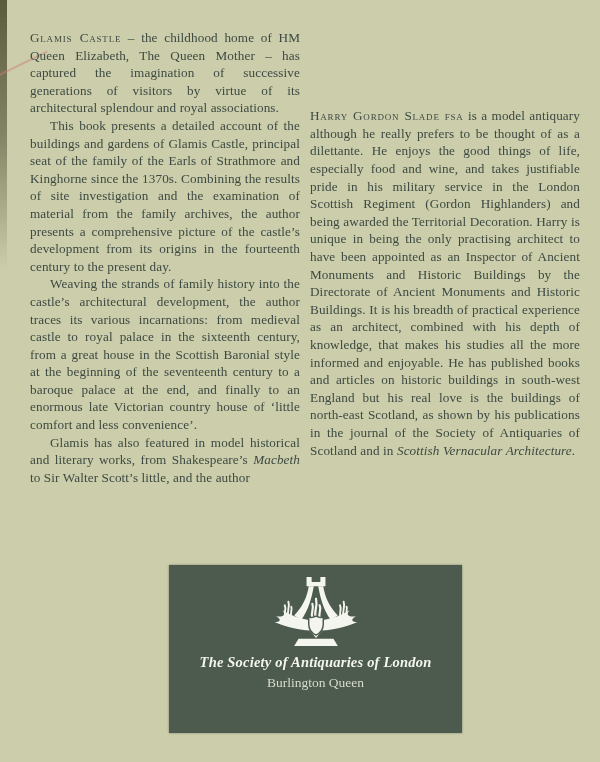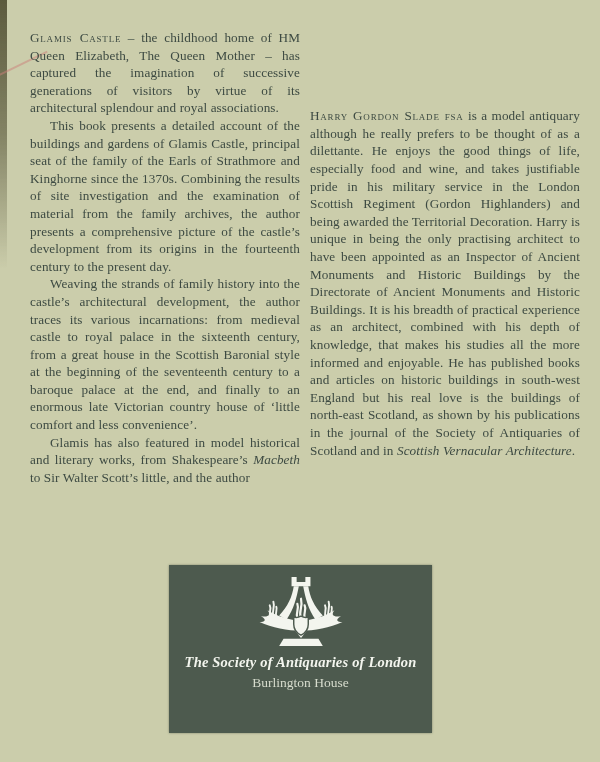--- a/index.html
+++ b/index.html
@@ -49,21 +49,21 @@
     letter-spacing: 0.1px;
   }
   .col p.indent { text-indent: 20px; }
   .col p.gap { margin-top: 51px; }
   .sc { font-variant: small-caps; letter-spacing: 0.8px; }
   .it { font-style: italic; }
   
   .publisher-box {
     position: absolute;
     left: 169px; top: 565px;
-    width: 263px; height: 168px;
+    width: 293px; height: 168px;
     background: var(--box-bg, #4d5a4e);
     box-shadow: 0 0 2px rgba(60,70,55,0.55);
     display: flex; flex-direction: column; align-items: center;
     text-align: center;
   }
   .logo { margin-top: 11px; }
   .publisher-name {
     margin-top: 2px;
     font-size: 14.5px;
     font-weight: bold;
@@ -130,17 +130,17 @@
       <g stroke="#f3f5ee" stroke-width="2.6" fill="none" stroke-linecap="round">
         <path d="M100 56 C97 50 102 46 99 40"></path>
         <path d="M104 56 C101 48 107 44 104 35"></path>
         <path d="M108 56 C106 50 110 46 108 42"></path>
       </g>
 
       <path d="M66 55 C70 57 74 57 76 56 L76 66 C76 73 72 78 66 81 C60 78 56 73 56 66 L56 56 C58 57 62 57 66 55 Z" fill="#f3f5ee" stroke="#4d5a4e" stroke-width="2"></path>
     </svg>
     <div class="publisher-name">The Society of Antiquaries of London</div>
     <div class="publisher-address">
-        <div class="address-line">Burlington House</div>
+        <div class="address-line">Burlington Queen</div>
       </div>
   </div>
 
 </div>
 
 </body></html>

